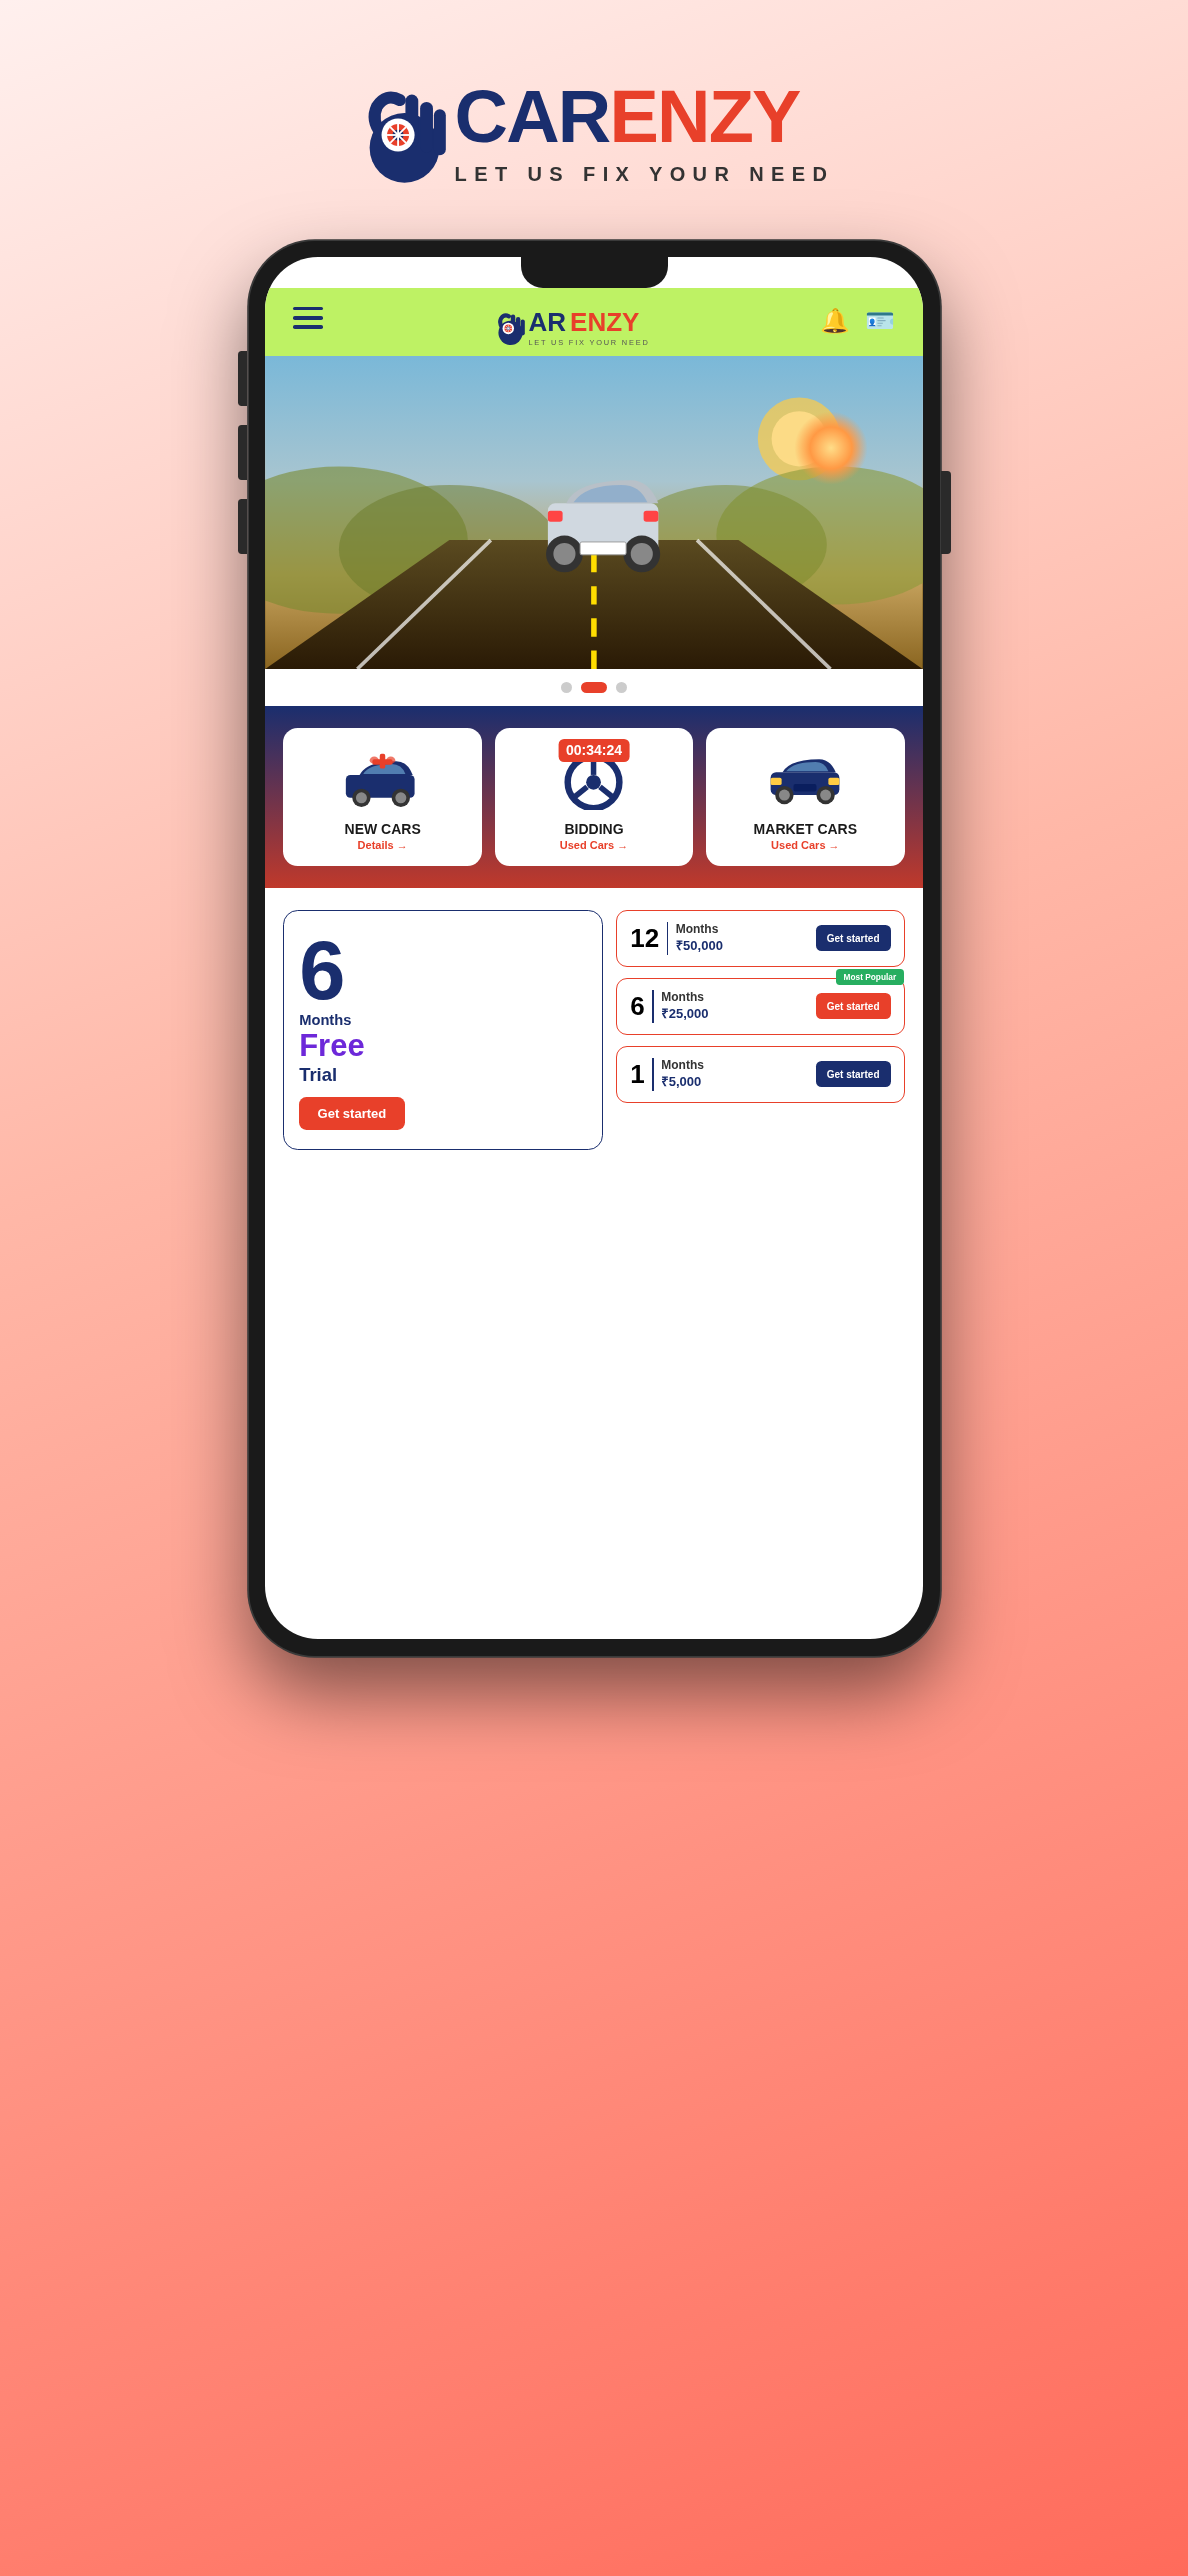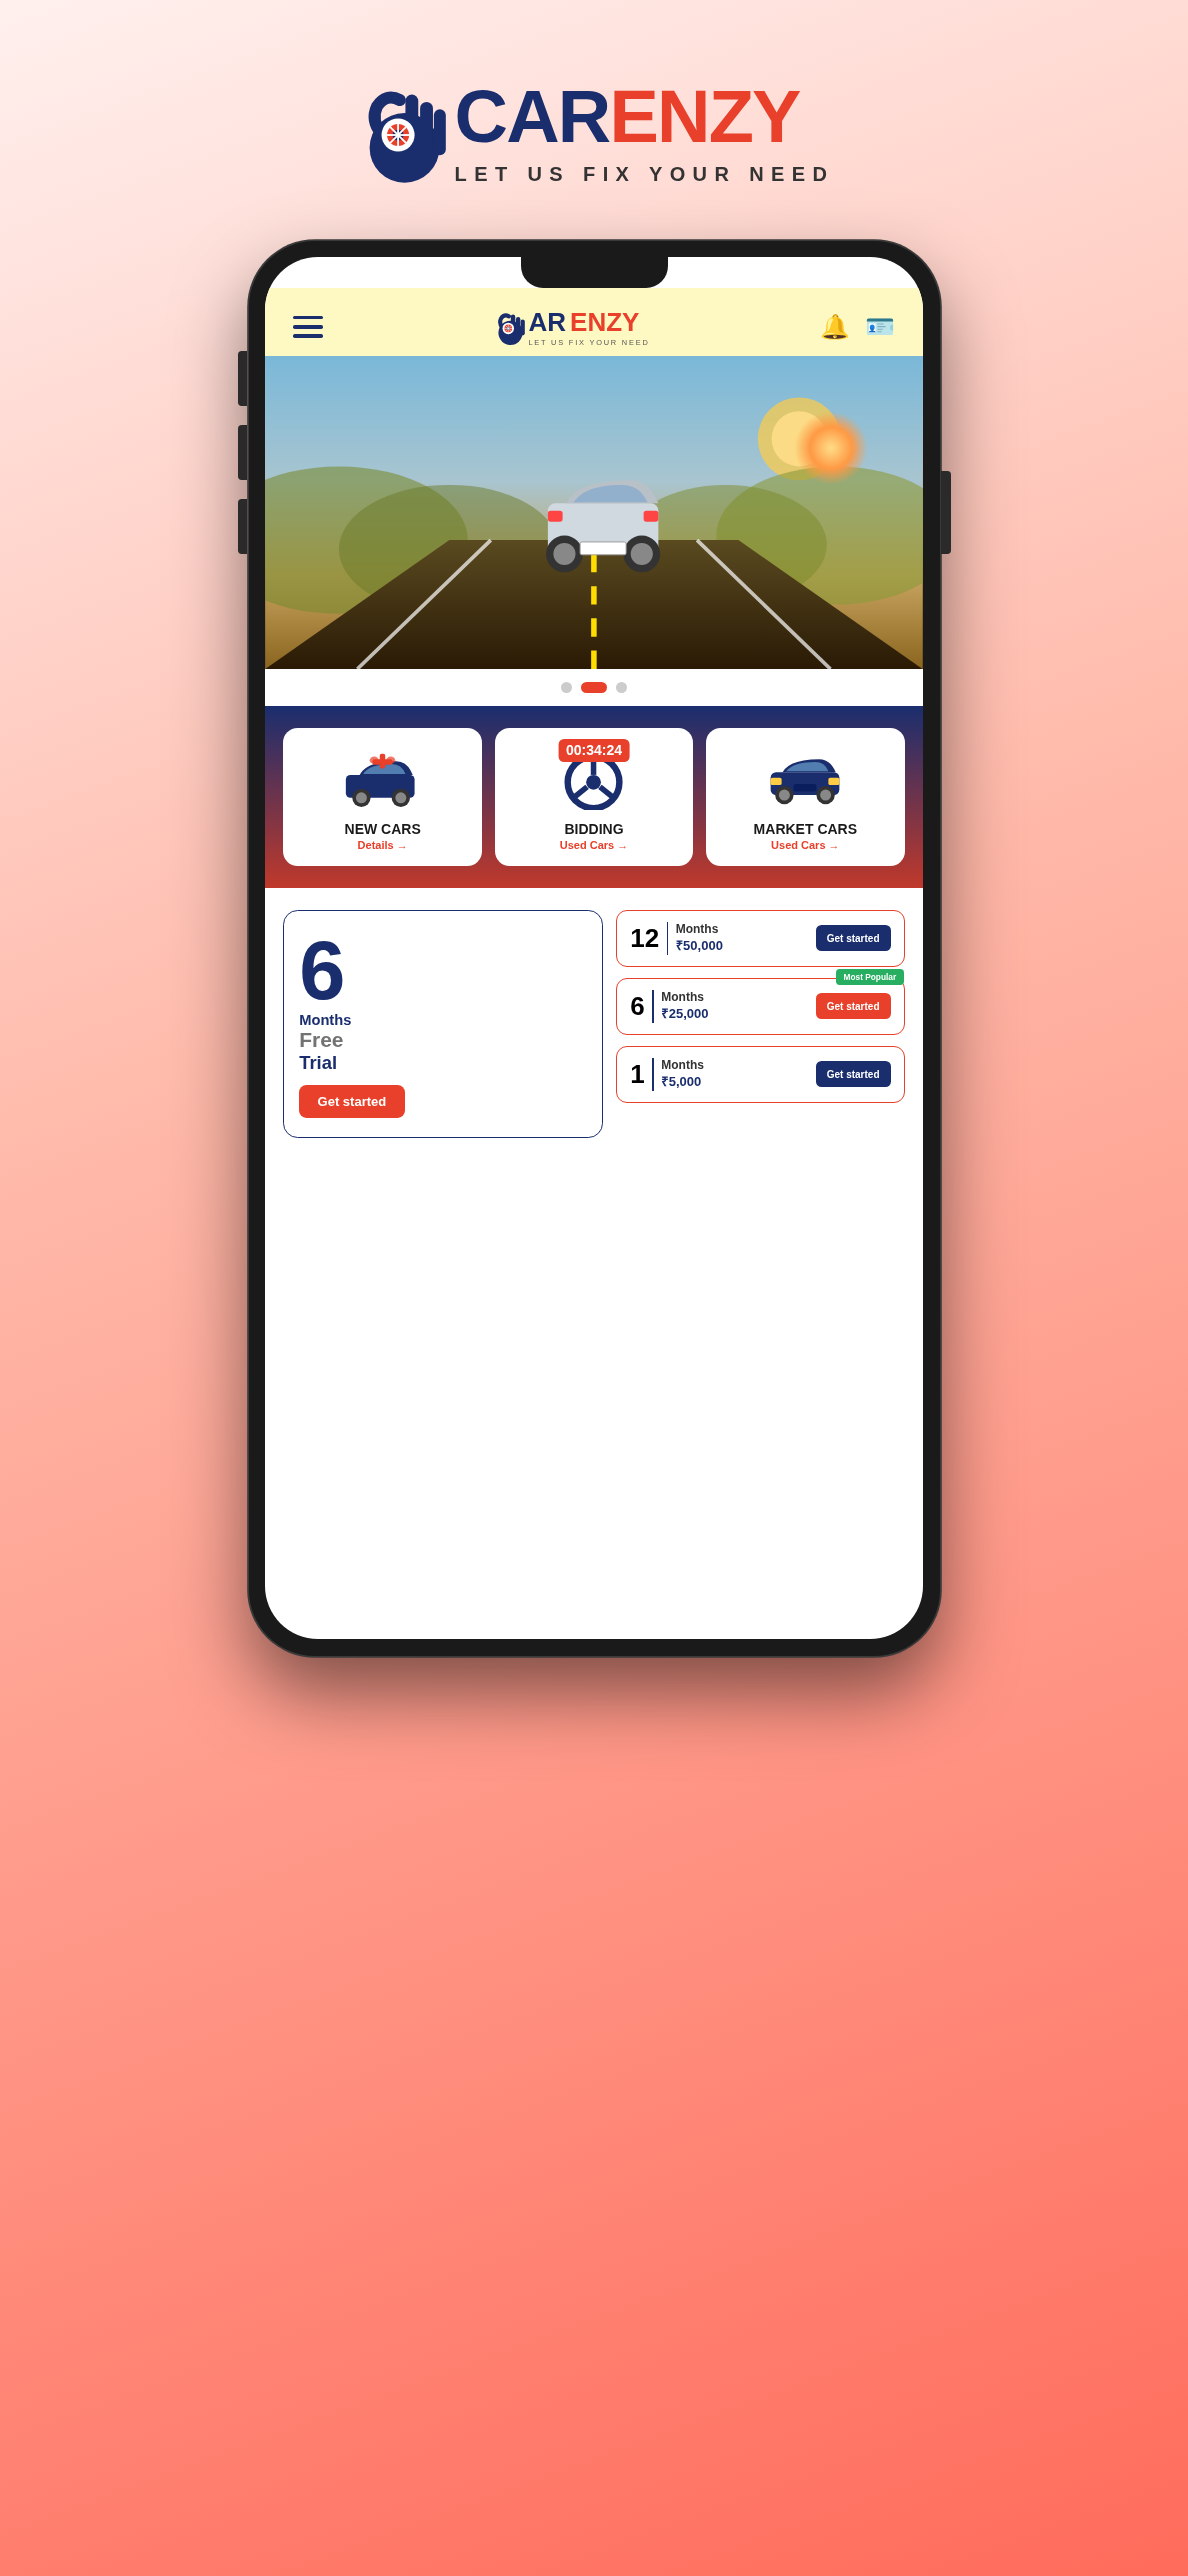--- a/index.html
+++ b/index.html
@@ -105,24 +105,24 @@
       background: #1a1a1a;
       border-radius: 0 0 22px 22px;
       margin: 0 auto 0;
       position: relative;
       z-index: 10;
     }
 
     
     .app-header {
       display: flex;
-      align-items: center;
+      align-items: flex-start;
       justify-content: space-between;
       padding: 18.4px 28px 9.2px;
-      background: #fef9c3;
+      background: #bef264;
     }
 
     .menu-icon {
       display: flex;
       flex-direction: column;
       gap: 5.5px;
       cursor: pointer;
     }
 
     .menu-line {
@@ -304,23 +304,23 @@
       line-height: 1;
     }
 
     .trial-months {
       font-size: 14.7px;
       font-weight: 700;
       color: #1a2e6e;
     }
 
     .trial-free {
-      font-size: 21px;
+      font-size: 31px;
       font-weight: 900;
-      color: #737373;
+      color: #6d28d9;
     }
 
     .trial-text {
       font-size: 18.4px;
       font-weight: 700;
       color: #1a2e6e;
     }
 
     .get-started-btn-red {
       background: #e8402a;

